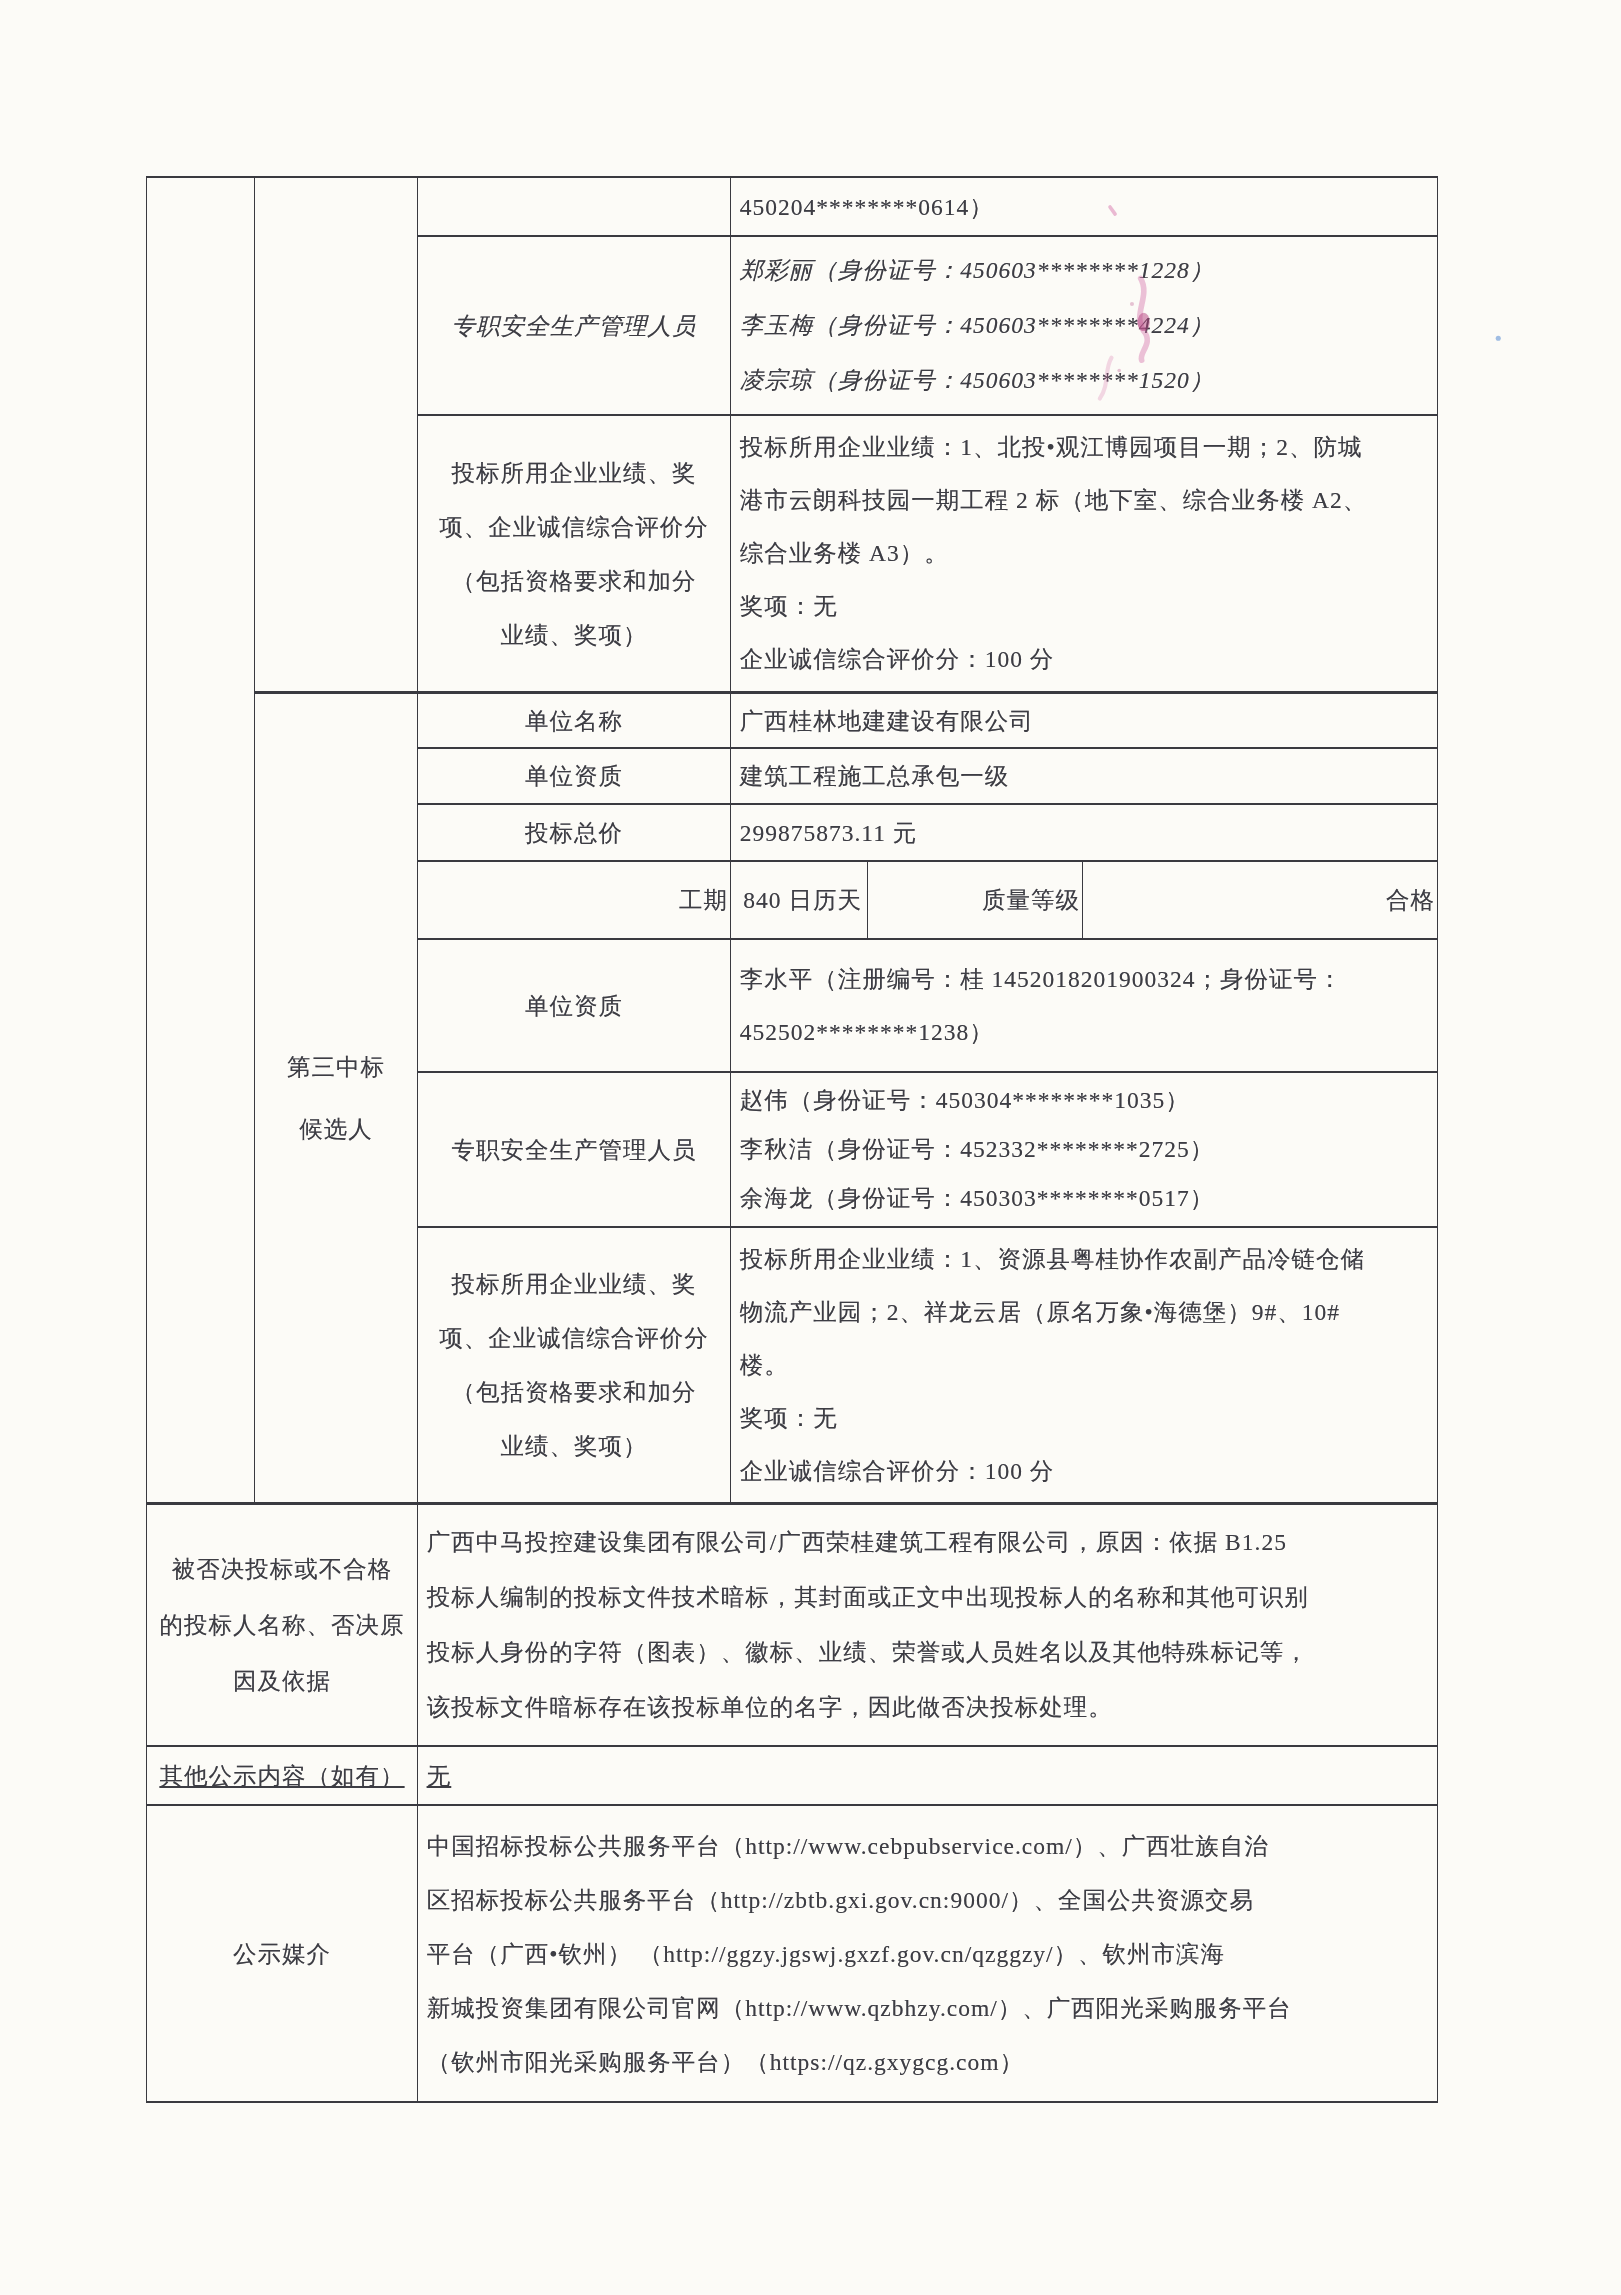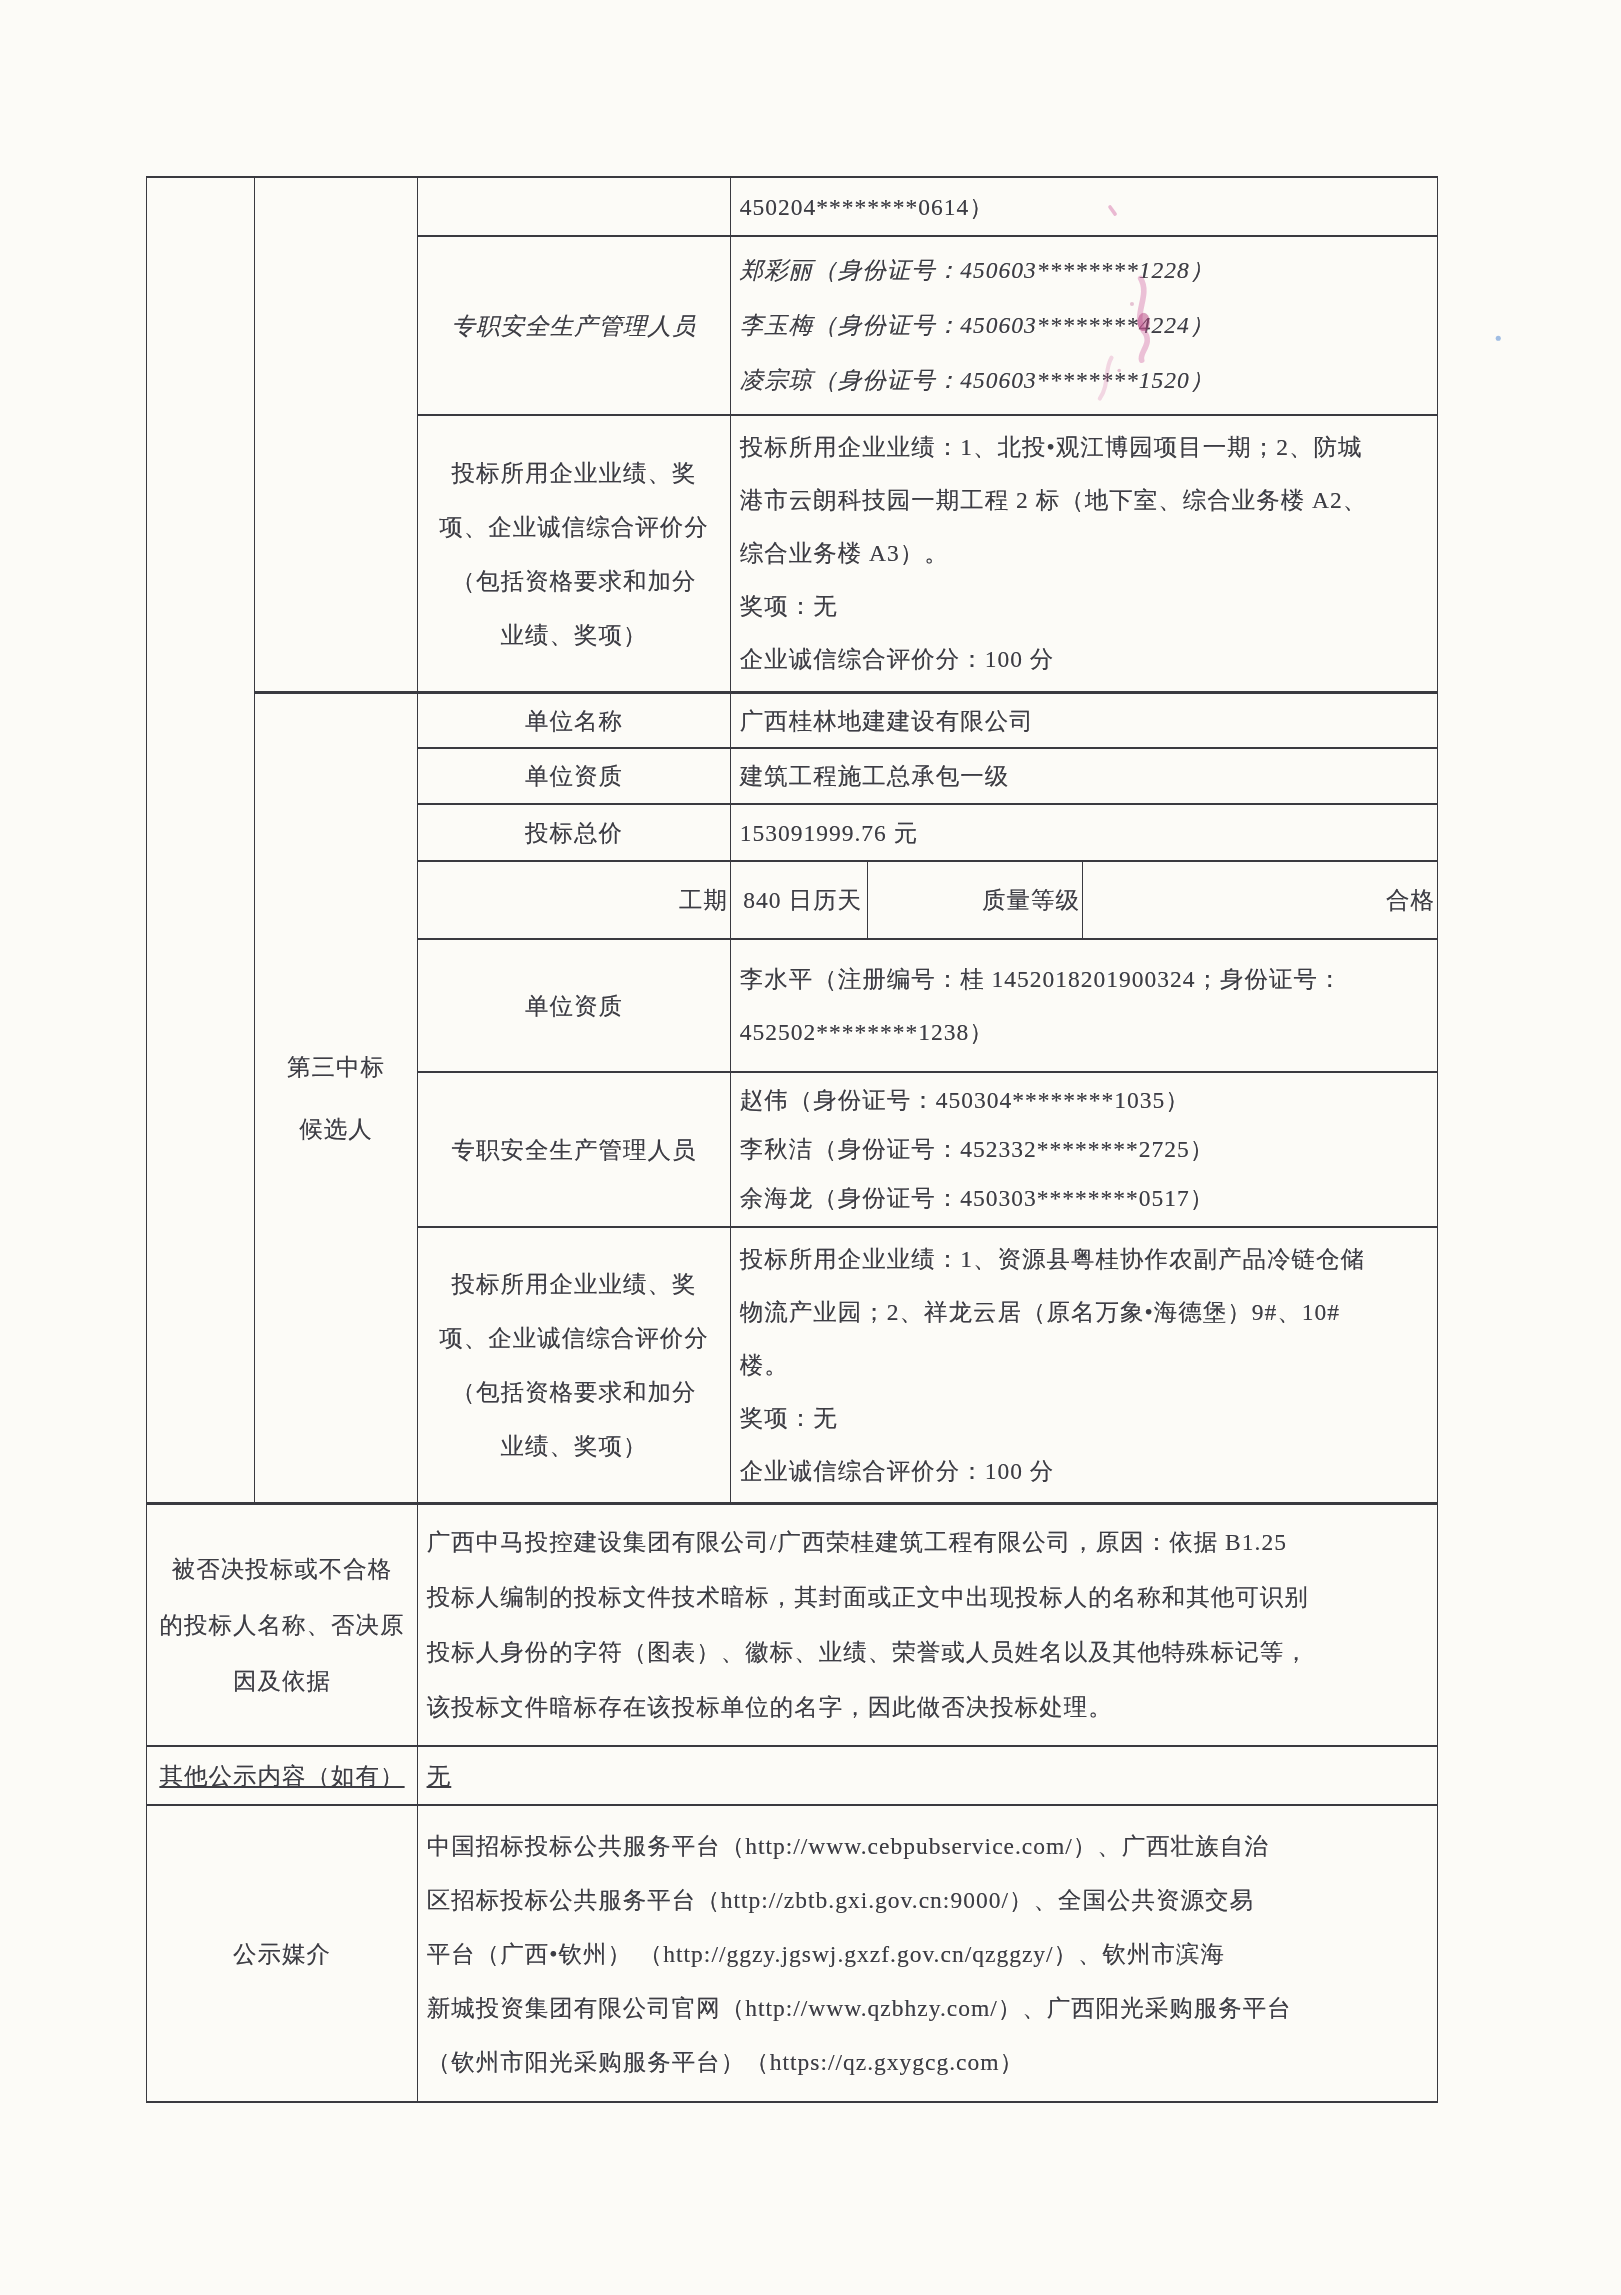--- a/index.html
+++ b/index.html
@@ -151,21 +151,21 @@
       <td class="val" colspan="3">广西桂林地建建设有限公司</td>
     </tr>
 
     <tr class="r5">
       <td class="lab">单位资质</td>
       <td class="val" colspan="3">建筑工程施工总承包一级</td>
     </tr>
 
     <tr class="r6">
       <td class="lab">投标总价</td>
-      <td class="val" colspan="3">153091999.76 元</td>
+      <td class="val" colspan="3">299875873.11 元</td>
     </tr>
 
     <tr class="r7">
       <td class="lab">工期</td>
       <td class="val nowrap">840 日历天</td>
       <td class="lab">质量等级</td>
       <td class="lab">合格</td>
     </tr>
 
     <tr class="r8">

